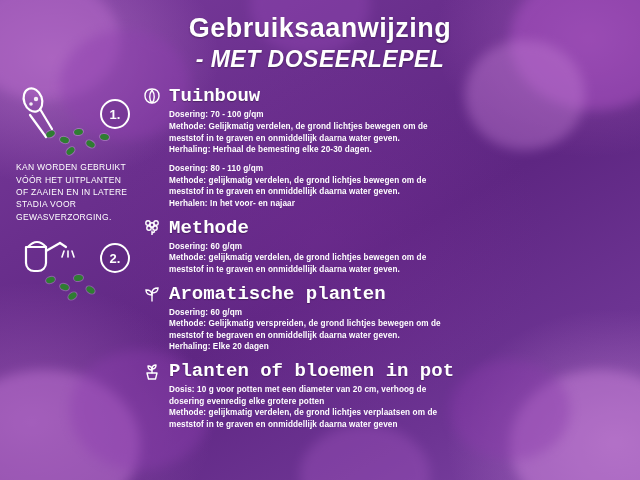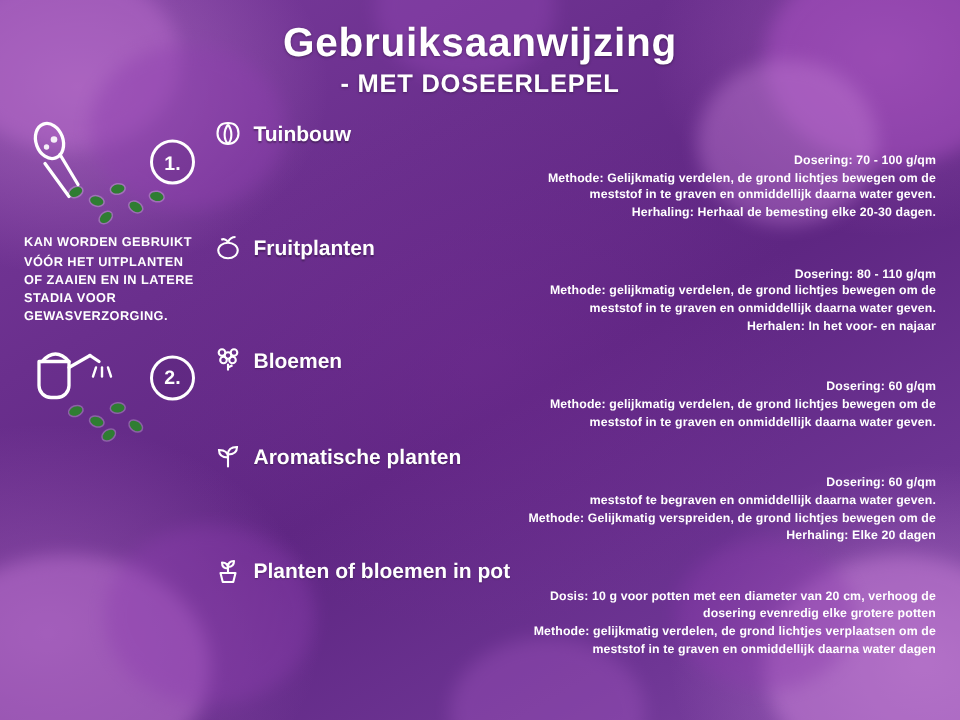--- a/index.html
+++ b/index.html
@@ -58,25 +58,26 @@
     color: #ffffff;
     letter-spacing: 0.5px;
   }
   .title-main {
     font-size: 27px;
     font-weight: bold;
     line-height: 1.05;
     text-shadow: 0 1px 2px rgba(0,0,0,0.35);
   }
   .title-sub {
-    font-size: 17px;
+    font-size: 23px;
     font-weight: bold;
     margin-top: 5px;
     line-height: 1.05;
     text-shadow: 0 1px 2px rgba(0,0,0,0.35);
+    font-style: italic;
   }
 
   .body-area {
     display: flex;
     margin-top: 14px;
     gap: 10px;
   }
   .left-col {
     width: 116px;
     flex: 0 0 116px;
@@ -114,21 +115,21 @@
   .seed {
     position: absolute;
     width: 9px;
     height: 6px;
     border-radius: 50%;
     background: #2f7d32;
     box-shadow: 0 0 0 1px rgba(255,255,255,0.25);
   }
   .step-caption {
     font-size: 8.5px;
-    font-weight: bold;
+    font-weight: normal;
     line-height: 1.45;
     letter-spacing: 0.3px;
     text-transform: uppercase;
     margin-top: 2px;
   }
 
   
   .section {
     margin-bottom: 7px;
   }
@@ -140,28 +141,28 @@
   }
   .sec-icon {
     width: 20px;
     height: 20px;
     flex: 0 0 20px;
     display: flex;
     align-items: center;
     justify-content: center;
   }
   .sec-title {
-    font-size: 14px;
+    font-size: 19px;
     font-weight: bold;
     color: #ffffff;
     text-shadow: 0 1px 1px rgba(0,0,0,0.3);
+    font-family: Liberation Mono, monospace;
   }
   .sec-lines {
     padding-left: 27px;
-    text-align: right;
   }
   .sec-line {
     font-size: 8.2px;
     font-weight: bold;
     line-height: 1.42;
     color: #ffffff;
     letter-spacing: 0.1px;
   }
 </style>
 </head>
@@ -257,32 +258,20 @@
           </div>
           <div class="sec-lines">
             <div class="sec-line">Dosering: 70 - 100 g/qm</div>
             <div class="sec-line">Methode: Gelijkmatig verdelen, de grond lichtjes bewegen om de</div>
             <div class="sec-line">meststof in te graven en onmiddellijk daarna water geven.</div>
             <div class="sec-line">Herhaling: Herhaal de bemesting elke 20-30 dagen.</div>
           </div>
         </div>
 
         <div class="section">
-          <div class="sec-head">
-            <span class="sec-icon">
-              <svg width="20" height="20" viewBox="0 0 20 20">
-                <g stroke="#ffffff" stroke-width="1.4" fill="none" stroke-linejoin="round">
-                  <ellipse cx="10" cy="12" rx="6.5" ry="5.2"></ellipse>
-                  <path d="M10 6.5 C11 4 13 3 15 3"></path>
-                  <path d="M10 6.5 C9 4.5 7 4 5.5 4.8"></path>
-                </g>
-              </svg>
-            </span>
-            <span class="sec-title">Fruitplanten</span>
-          </div>
           <div class="sec-lines">
             <div class="sec-line">Dosering: 80 - 110 g/qm</div>
             <div class="sec-line">Methode: gelijkmatig verdelen, de grond lichtjes bewegen om de</div>
             <div class="sec-line">meststof in te graven en onmiddellijk daarna water geven.</div>
             <div class="sec-line">Herhalen: In het voor- en najaar</div>
           </div>
         </div>
 
         <div class="section">
           <div class="sec-head">
@@ -292,21 +281,21 @@
                   <circle cx="10" cy="7" r="2.2"></circle>
                   <circle cx="6" cy="5" r="2.2"></circle>
                   <circle cx="14" cy="5" r="2.2"></circle>
                   <circle cx="7" cy="10" r="2.2"></circle>
                   <circle cx="13" cy="10" r="2.2"></circle>
                   <path d="M10 12.5 L10 17"></path>
                   <path d="M10 15 L13 13.5"></path>
                 </g>
               </svg>
             </span>
-            <span class="sec-title">Bloemen</span>
+            <span class="sec-title">Methode</span>
           </div>
           <div class="sec-lines">
             <div class="sec-line">Dosering: 60 g/qm</div>
             <div class="sec-line">Methode: gelijkmatig verdelen, de grond lichtjes bewegen om de</div>
             <div class="sec-line">meststof in te graven en onmiddellijk daarna water geven.</div>
           </div>
         </div>
 
         <div class="section">
           <div class="sec-head">
@@ -316,22 +305,22 @@
                   <path d="M10 17 L10 8"></path>
                   <path d="M10 11 C6 11 4 9 4 6 C8 6 10 8 10 11 Z"></path>
                   <path d="M10 9 C14 9 16 7 16 4 C12 4 10 6 10 9 Z"></path>
                 </g>
               </svg>
             </span>
             <span class="sec-title">Aromatische planten</span>
           </div>
           <div class="sec-lines">
             <div class="sec-line">Dosering: 60 g/qm</div>
+            <div class="sec-line">Methode: Gelijkmatig verspreiden, de grond lichtjes bewegen om de</div>
             <div class="sec-line">meststof te begraven en onmiddellijk daarna water geven.</div>
-            <div class="sec-line">Methode: Gelijkmatig verspreiden, de grond lichtjes bewegen om de</div>
             <div class="sec-line">Herhaling: Elke 20 dagen</div>
           </div>
         </div>
 
         <div class="section">
           <div class="sec-head">
             <span class="sec-icon">
               <svg width="20" height="20" viewBox="0 0 20 20">
                 <g stroke="#ffffff" stroke-width="1.4" fill="none" stroke-linejoin="round" stroke-linecap="round">
                   <path d="M5 12 h10 l-1.5 6 h-7 z"></path>
@@ -340,20 +329,20 @@
                   <path d="M10 8 C13 8 14 6 14 4 C11 4 10 6 10 8 Z"></path>
                 </g>
               </svg>
             </span>
             <span class="sec-title">Planten of bloemen in pot</span>
           </div>
           <div class="sec-lines">
             <div class="sec-line">Dosis: 10 g voor potten met een diameter van 20 cm, verhoog de</div>
             <div class="sec-line">dosering evenredig elke grotere potten</div>
             <div class="sec-line">Methode: gelijkmatig verdelen, de grond lichtjes verplaatsen om de</div>
-            <div class="sec-line">meststof in te graven en onmiddellijk daarna water dagen</div>
+            <div class="sec-line">meststof in te graven en onmiddellijk daarna water geven</div>
           </div>
         </div>
 
       </div>
     </div>
   </div>
 </div>
 
 </body></html>

